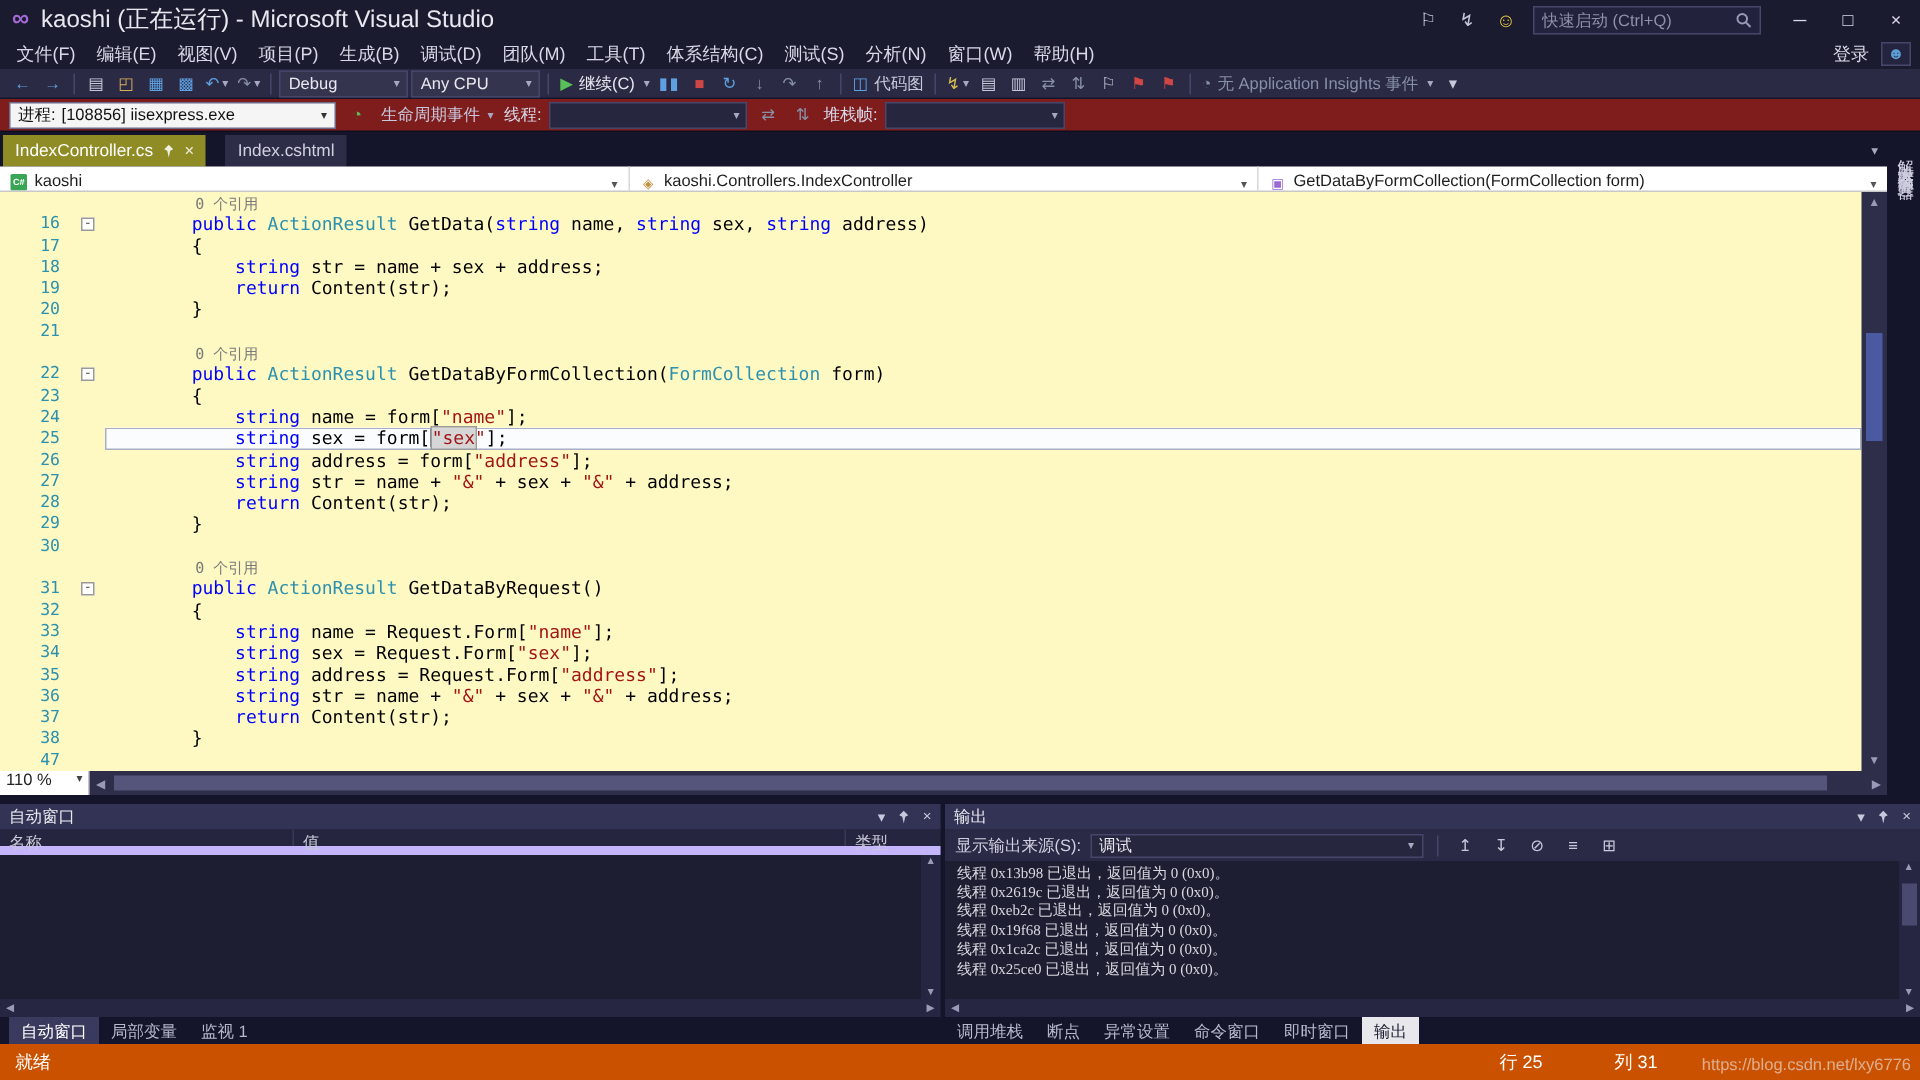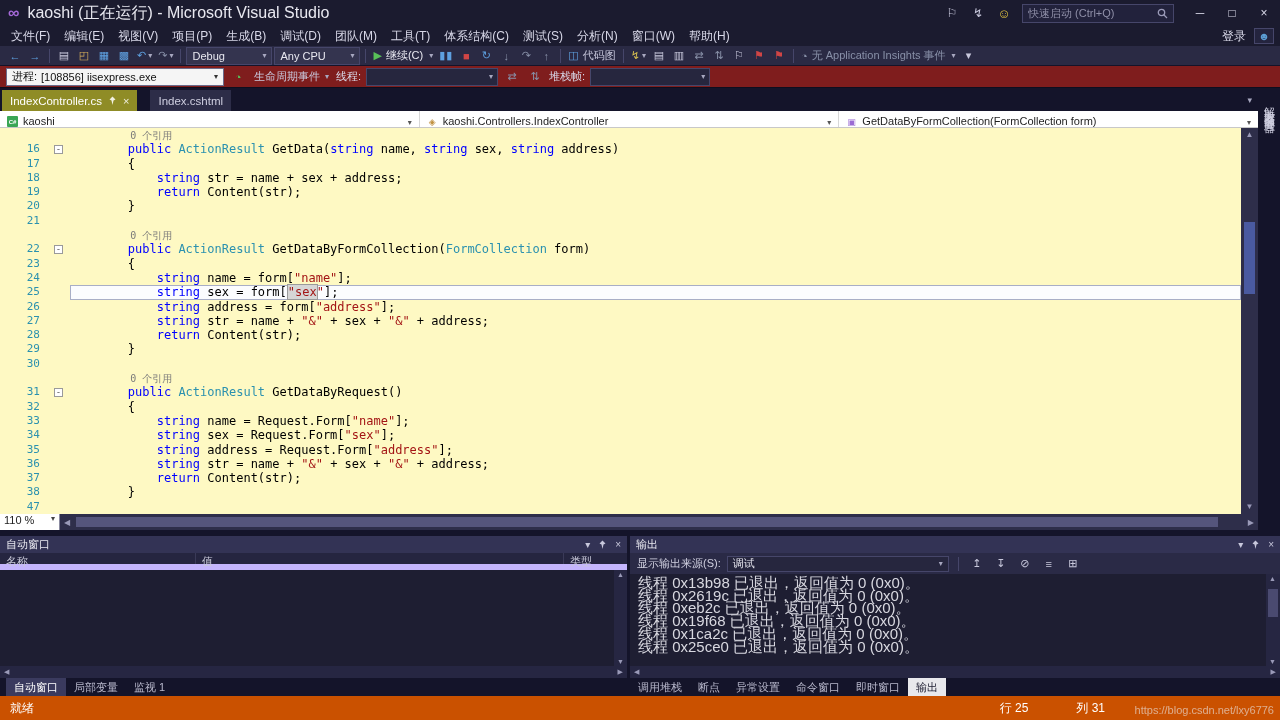--- a/index.html
+++ b/index.html
@@ -101,21 +101,21 @@
   .autos-body{flex:1;position:relative;background:#1e1e32}
   .mini-v{position:absolute;right:0;top:0;bottom:0;width:13px;background:#262642}
   .mini-h{height:12px;background:#262642;position:relative}
   .mini-arrow{position:absolute;color:#9a9ab8;font-size:7px}
   .ma-t{top:1px;left:3px}.ma-b{bottom:1px;left:3px}.ma-l{left:4px;top:2px}.ma-r{right:4px;top:2px}
 
   .output{flex:1;display:flex;flex-direction:column;background:#1e1e32}
   .out-toolbar{height:21px;background:#2a2a46;display:flex;align-items:center;padding:0 7px;gap:6px;color:#d0d0e0;font-size:11px}
   .out-combo{width:222px;height:16px;background:#26263e;border:1px solid #46466a;display:flex;align-items:center;padding:0 5px;color:#e8e8f0}
   .out-body{flex:1;display:flex;min-height:0}
-  .out-lines{flex:1;padding:3px 0 0 8px;font-family:Liberation Sans, sans-serif;font-size:15px;line-height:12.7px;color:#d8d8e0;white-space:pre;overflow:hidden}
+  .out-lines{flex:1;padding:3px 0 0 8px;font-family:Liberation Serif, serif;font-size:10px;line-height:12.7px;color:#d8d8e0;white-space:pre;overflow:hidden}
   .out-vscroll{width:14px;background:#262642;position:relative}
   .ov-thumb{position:absolute;top:15px;left:2px;width:10px;height:28px;background:#4a4a70}
 
   
   .tooltabs{height:18px;background:#14142a;display:flex;align-items:center;font-size:11px;color:#b8b8cc;position:relative}
   .tt-left{display:flex;margin-left:6px}
   .tt-right{display:flex;position:absolute;left:630px;top:0;height:100%;align-items:center}
   .ttab{padding:2px 8px;height:18px;display:flex;align-items:center;white-space:nowrap}
   .ttab.active-dark{background:#3a3a5e;color:#fff}
   .ttab.active-light{background:#e8e8ec;color:#1a1a2e}

